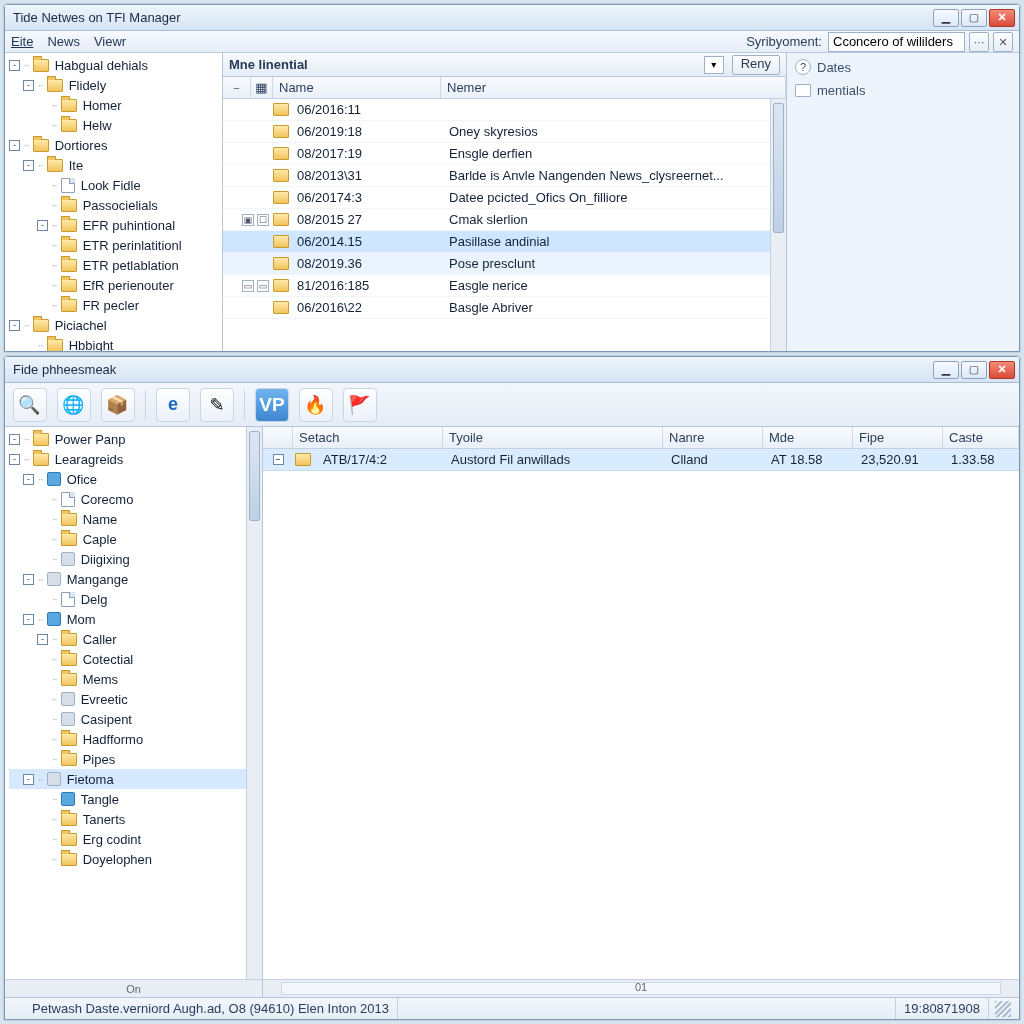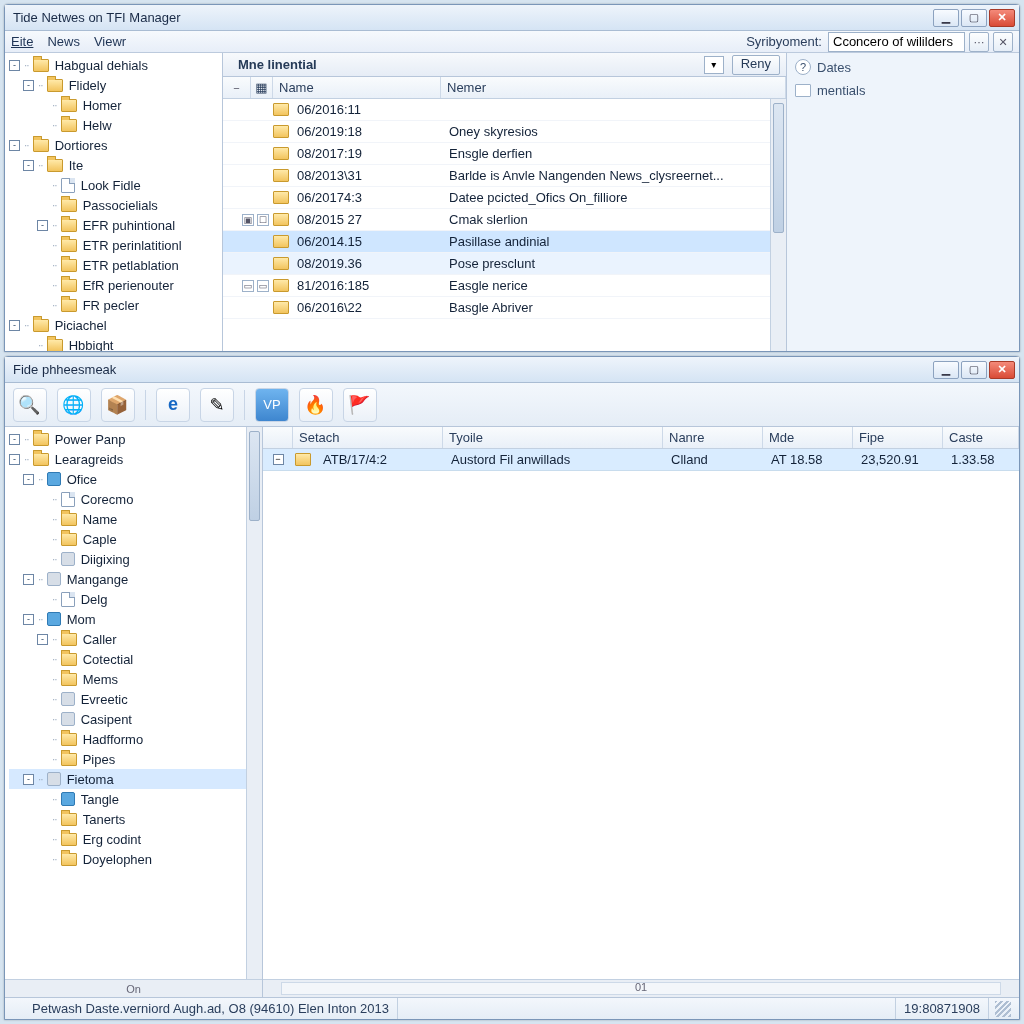--- a/index.html
+++ b/index.html
@@ -33,21 +33,21 @@
 .tnode .exp { width: 11px; height: 11px; border: 1px solid #6d86a5; background: #fff; font-size: 9px; line-height: 9px; text-align: center; color: #2a4666; cursor: default; }
 .tnode .noexp { width: 11px; }
 .tnode .dots { color: #99a9bd; font-size: 10px; letter-spacing: -1px; padding: 0 2px; }
 .tnode .ficon { width: 16px; height: 13px; background: linear-gradient(#ffe9a8,#f2c45e); border: 1px solid #c99a2e; border-radius: 1px; position: relative; }
 .tnode .ficon.open::before { content:""; position:absolute; left:-1px; top:-4px; width:7px; height:3px; background:#f2c45e; border:1px solid #c99a2e; border-bottom:none; border-radius:1px 1px 0 0;}
 .tnode.sel { background: #d6e9ff; }
 .ind1 { padding-left: 14px; } .ind2 { padding-left: 28px; }
 
 
 .listhdr { height: 24px; background: linear-gradient(#f7f9fc,#e6edf6); border-bottom: 1px solid #b7c6da; display: flex; align-items: center; padding: 0 6px; gap: 8px; }
-.listhdr .title { font-weight: 600; color: #253a57; flex: 1; margin-left: 9px; }
+.listhdr .title { font-weight: 600; color: #253a57; flex: 1; }
 .listhdr .drop { width: 20px; height: 18px; border: 1px solid #9db1c9; background: #fff; text-align:center; line-height:16px; font-size:10px;}
 .listhdr .btn { height: 20px; padding: 0 8px; border: 1px solid #9db1c9; background: linear-gradient(#fdfefe,#e7eef7); border-radius: 2px; color:#253a57;}
 
 .colhdr { height: 22px; background: linear-gradient(#f9fbfd,#e9f0f8); border-bottom: 1px solid #c2d0e1; display: flex; align-items: center; color:#2a3e5c;}
 .colhdr .cell { border-right: 1px solid #cdd9e8; height: 100%; display: flex; align-items: center; padding: 0 6px; }
 .colhdr .exp-cell { width: 28px; justify-content: center; font-size: 11px; color:#556;}
 .colhdr .ic-cell { width: 22px; justify-content: center; }
 .top-rows { flex: 1; overflow: auto; position: relative; }
 .row { height: 22px; display: flex; align-items: center; border-bottom: 1px solid #f1f4f9; }
 .row.sel { background: #cfe6ff; }
@@ -329,21 +329,21 @@
     </div>
   </div>
   <div class="toolbar">
     <div class="tb">🔍</div>
     <div class="tb">🌐</div>
     <div class="tb">📦</div>
     <div class="sep"></div>
     <div class="tb" style="color:#1668c4;font-weight:bold">e</div>
     <div class="tb">✎</div>
     <div class="sep"></div>
-    <div class="tb" style="background:linear-gradient(#6fb4ef,#3e86cf);color:#fff;font-size:13px;font-weight:normal">VP</div>
+    <div class="tb" style="background:linear-gradient(#6fb4ef,#3e86cf);color:#fff;font-size:19px;font-weight:bold">VP</div>
     <div class="tb">🔥</div>
     <div class="tb">🚩</div>
   </div>
   <div class="bot-body">
     <div class="bot-left">
       <div class="tree" id="bot-tree">
           <div class="tnode ind0">
             <span class="exp">-</span>
             <span class="dots">··</span>
             <span class="ficon open"></span>

